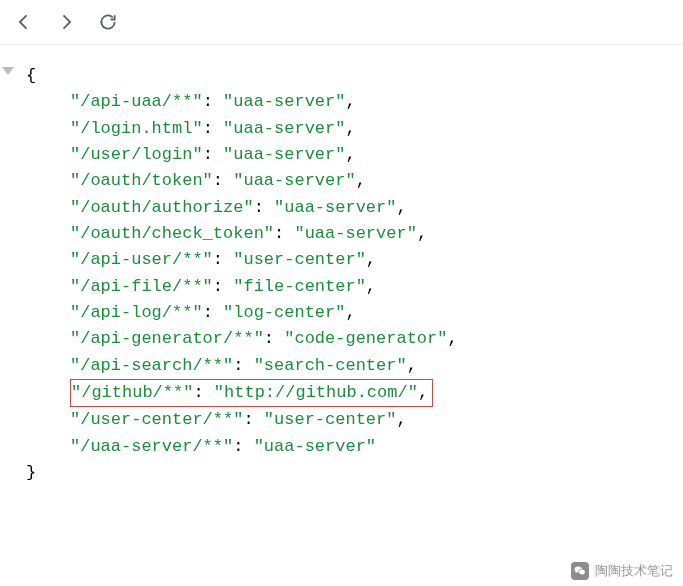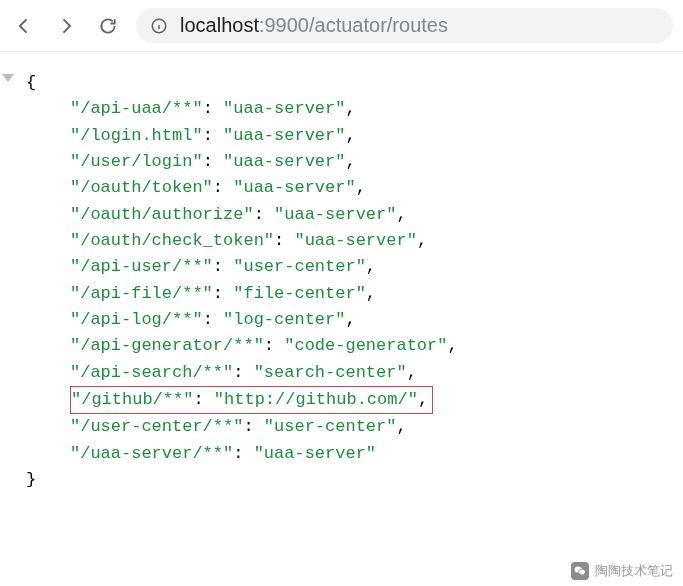--- a/index.html
+++ b/index.html
@@ -116,32 +116,20 @@
     <svg viewBox="0 0 24 24" fill="none" stroke="currentColor" stroke-width="2.2">
         <path d="M9 4 L17 12 L9 20"></path>
       </svg>
   </div>
   <div class="nav-btn">
     <svg viewBox="0 0 24 24" fill="none" stroke="currentColor" stroke-width="2.2">
         <path d="M20 12a8 8 0 1 1-2.34-5.66"></path>
         <path d="M20 4v5h-5"></path>
       </svg>
   </div>
-  <div class="address-bar">
-    <span class="info-icon">
-      <svg viewBox="0 0 24 24" fill="none" stroke="currentColor" stroke-width="2">
-          <circle cx="12" cy="12" r="9"></circle>
-          <line x1="12" y1="8" x2="12" y2="8"></line>
-          <line x1="12" y1="11" x2="12" y2="16"></line>
-        </svg>
-    </span>
-    <span>
-      <span class="url-text">localhost</span><span class="url-dim">:9900/actuator/routes</span>
-    </span>
-  </div>
 </div>
 
 <div class="json-viewer">
   <div class="expand-arrow"></div>
   <div class="brace">{</div>
   <div id="entries"><div class="entry"><span class="key">"/api-uaa/**"</span><span class="punct">:  </span><span class="str">"uaa-server"</span><span class="punct">,</span></div><div class="entry"><span class="key">"/login.html"</span><span class="punct">:  </span><span class="str">"uaa-server"</span><span class="punct">,</span></div><div class="entry"><span class="key">"/user/login"</span><span class="punct">:  </span><span class="str">"uaa-server"</span><span class="punct">,</span></div><div class="entry"><span class="key">"/oauth/token"</span><span class="punct">:  </span><span class="str">"uaa-server"</span><span class="punct">,</span></div><div class="entry"><span class="key">"/oauth/authorize"</span><span class="punct">:  </span><span class="str">"uaa-server"</span><span class="punct">,</span></div><div class="entry"><span class="key">"/oauth/check_token"</span><span class="punct">:  </span><span class="str">"uaa-server"</span><span class="punct">,</span></div><div class="entry"><span class="key">"/api-user/**"</span><span class="punct">:  </span><span class="str">"user-center"</span><span class="punct">,</span></div><div class="entry"><span class="key">"/api-file/**"</span><span class="punct">:  </span><span class="str">"file-center"</span><span class="punct">,</span></div><div class="entry"><span class="key">"/api-log/**"</span><span class="punct">:  </span><span class="str">"log-center"</span><span class="punct">,</span></div><div class="entry"><span class="key">"/api-generator/**"</span><span class="punct">:  </span><span class="str">"code-generator"</span><span class="punct">,</span></div><div class="entry"><span class="key">"/api-search/**"</span><span class="punct">:  </span><span class="str">"search-center"</span><span class="punct">,</span></div><div class="entry highlighted"><span class="key">"/github/**"</span><span class="punct">:  </span><span class="str">"http://github.com/"</span><span class="punct">,</span></div><div class="entry"><span class="key">"/user-center/**"</span><span class="punct">:  </span><span class="str">"user-center"</span><span class="punct">,</span></div><div class="entry"><span class="key">"/uaa-server/**"</span><span class="punct">:  </span><span class="str">"uaa-server"</span></div></div>
   <div class="brace">}</div>
 </div>
 
 <div class="watermark">

